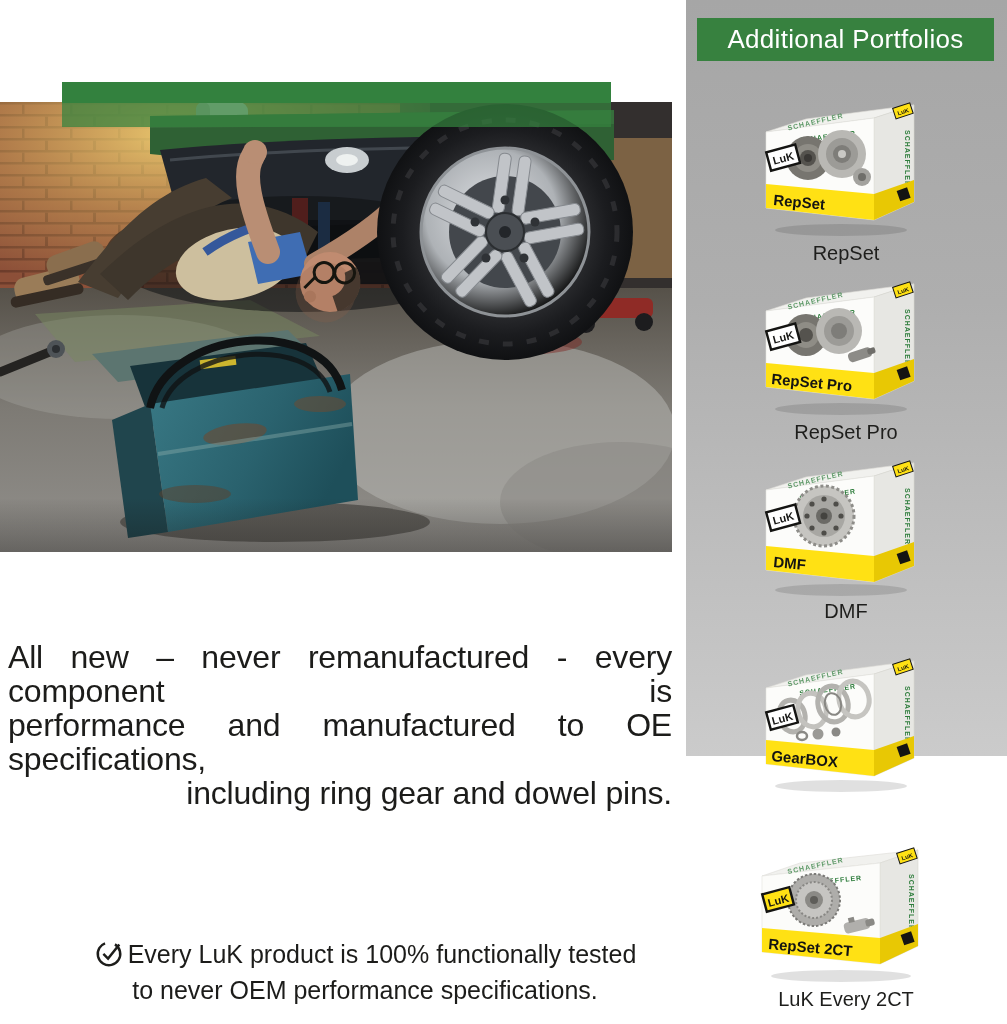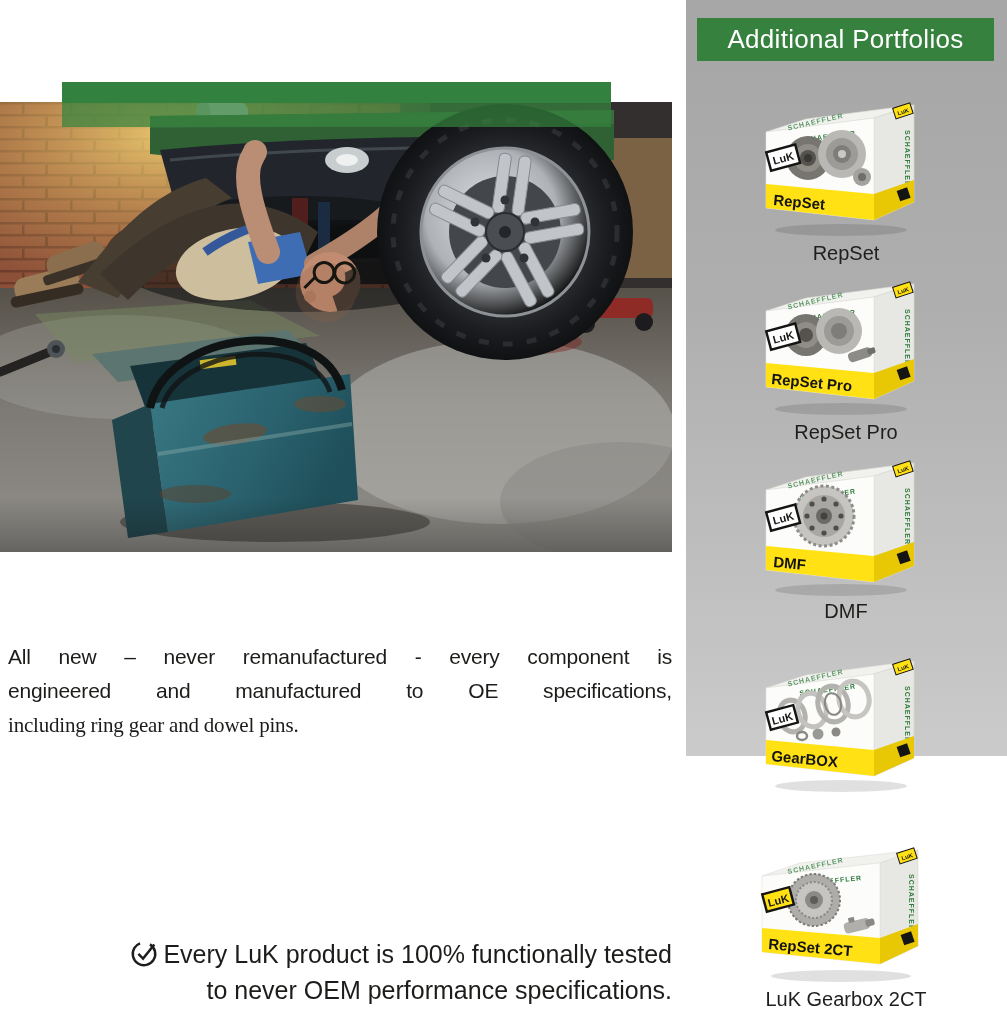--- a/index.html
+++ b/index.html
@@ -8,28 +8,28 @@
 
   
   .photo{position:absolute;left:0;top:102px;width:672px;height:450px;overflow:hidden;background:#55514c;}
   .photo svg{display:block;width:672px;height:450px;}
 
   
   .greenbar-solid{position:absolute;left:62px;top:82px;width:549px;height:21px;background:#33813e;z-index:5;}
   .greenbar-trans{position:absolute;left:62px;top:103px;width:549px;height:24px;background:rgba(52,130,62,0.72);z-index:5;}
 
   
-  .main-copy{position:absolute;left:8px;top:640px;width:664px;font-size:21px;line-height:34px;
+  .main-copy{position:absolute;left:8px;top:640px;width:664px;font-size:32px;line-height:34px;
              letter-spacing:-0.2px;color:#1c1c1a;}
   .main-copy .j{text-align:justify;text-align-last:justify;}
-  .main-copy .r{font-family:Liberation Serif, serif;}
+  .main-copy .r{text-align:right;}
 
   
   .footnote{position:absolute;left:58px;top:936px;width:614px;font-size:25px;line-height:36px;
-            color:#1c1c1a;text-align:right;}
+            color:#1c1c1a;text-align:center;}
   .footnote .fn-line1{white-space:nowrap;}
   .check-ic{display:inline-block;vertical-align:-5px;margin-right:4px;}
 
   
   .sidebar{position:absolute;left:686px;top:0;width:321px;height:756px;
            background:linear-gradient(180deg,#a6a6a6 0%,#aeaeae 40%,#cbcbcb 100%);}
   .sb-header{position:absolute;left:11px;top:18px;width:297px;height:43px;background:#37813f;
              color:#ffffff;font-size:26px;line-height:43px;text-align:center;letter-spacing:0.3px;}
   .product{position:absolute;left:70px;width:180px;margin:0;text-align:center;}
   .product svg{display:block;width:180px;height:148px;}
@@ -210,21 +210,21 @@
 
       <rect x="0" y="396" width="672" height="54" fill="url(#vig)"></rect>
     </svg>
   </div>
 
   <div class="greenbar-solid"></div>
   <div class="greenbar-trans"></div>
 
   <div class="main-copy">
     <div class="j">All new – never remanufactured - every component is</div>
-    <div class="j">engineered and manufactured to OE specifications,</div>
+    <div class="j">performance and manufactured to OE specifications,</div>
     <div class="r">including ring gear and dowel pins.</div>
   </div>
 
   <div class="footnote">
     <div class="fn-line1">
       <svg class="check-ic" width="30" height="30" viewBox="0 0 32 32">
         <circle cx="16" cy="17" r="12" fill="none" stroke="#1d1d1b" stroke-width="2.6" stroke-dasharray="64 12" transform="rotate(-58 16 17)"></circle>
         <path d="M10,17 L15,22 L27,7" fill="none" stroke="#1d1d1b" stroke-width="2.6"></path>
       </svg><span>Every LuK product is 100% functionally tested</span>
     </div>
@@ -422,16 +422,16 @@
         <polygon points="124,100 162,86 162,108 124,126" fill="#e8c804"></polygon>
         <g transform="rotate(-19 151 100)">
             <rect x="146" y="95" width="11" height="11" fill="#141412"></rect>
           </g>
         <g transform="rotate(-15 16 62)">
           <rect x="8" y="54" width="28" height="18" fill="#ffe114" stroke="#141412" stroke-width="2.4"></rect>
           <text class="bx-luk" x="22" y="68" text-anchor="middle">LuK</text>
         </g>
         <text class="bx-label" x="12" y="111" transform="rotate(5 12 111)">RepSet 2CT</text>
       </svg>
-      <figcaption>LuK Gearbox 2CT</figcaption>
+      <figcaption>LuK Every 2CT</figcaption>
     </figure>
   </aside>
 </div>
 
 </body></html>

